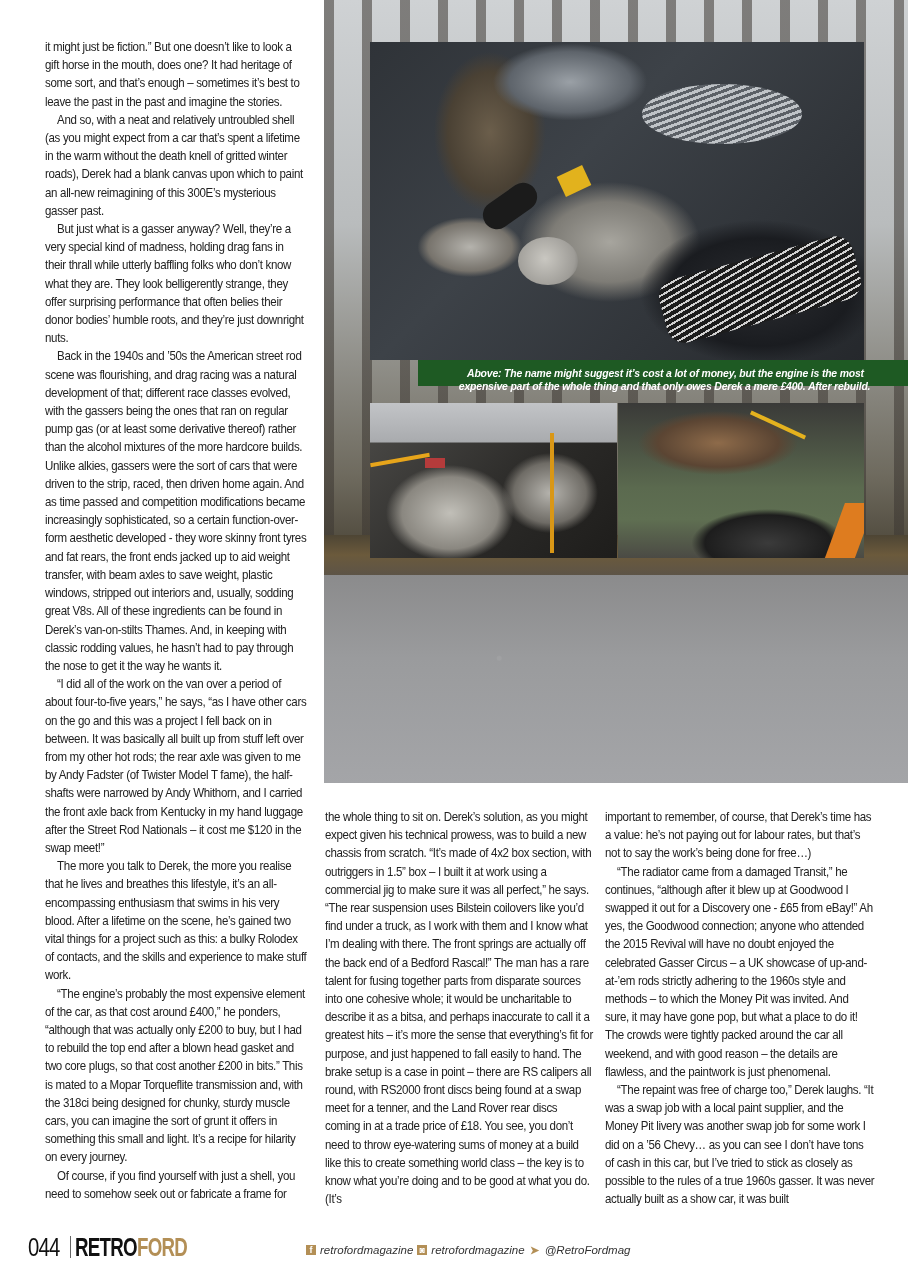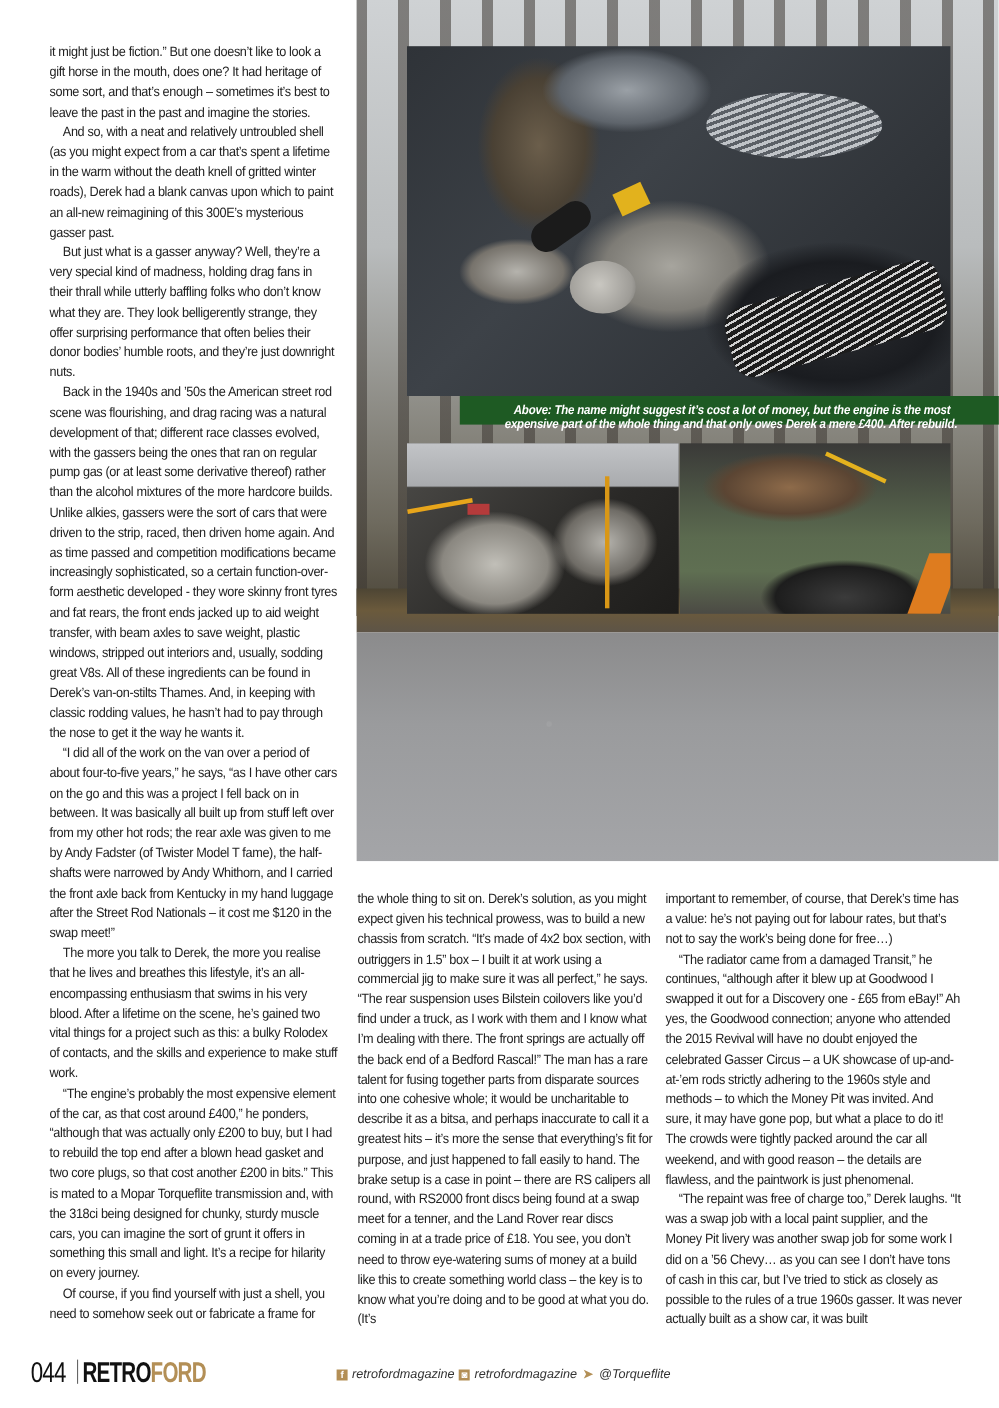--- a/index.html
+++ b/index.html
@@ -145,16 +145,16 @@
     <span class="item">
       <span class="ico">f</span>
       <span>retrofordmagazine</span>
     </span>
     <span class="item">
       <span class="ico">◙</span>
       <span>retrofordmagazine</span>
     </span>
     <span class="item">
       <span class="ico tw">➤</span>
-      <span>@Torqueflite</span>
+      <span>@RetroFordmag</span>
     </span>
   </div>
 </div>
 
 </body></html>

